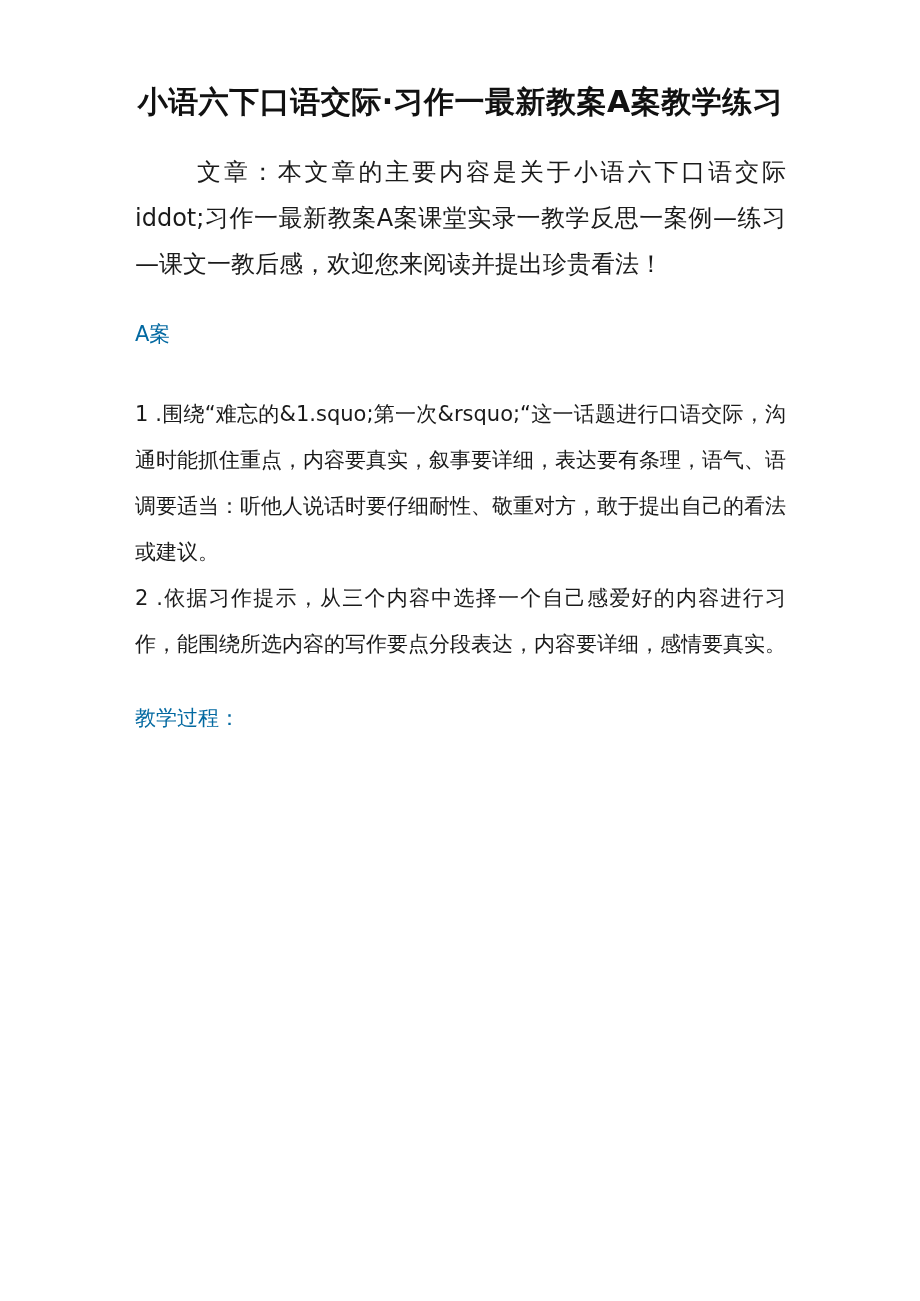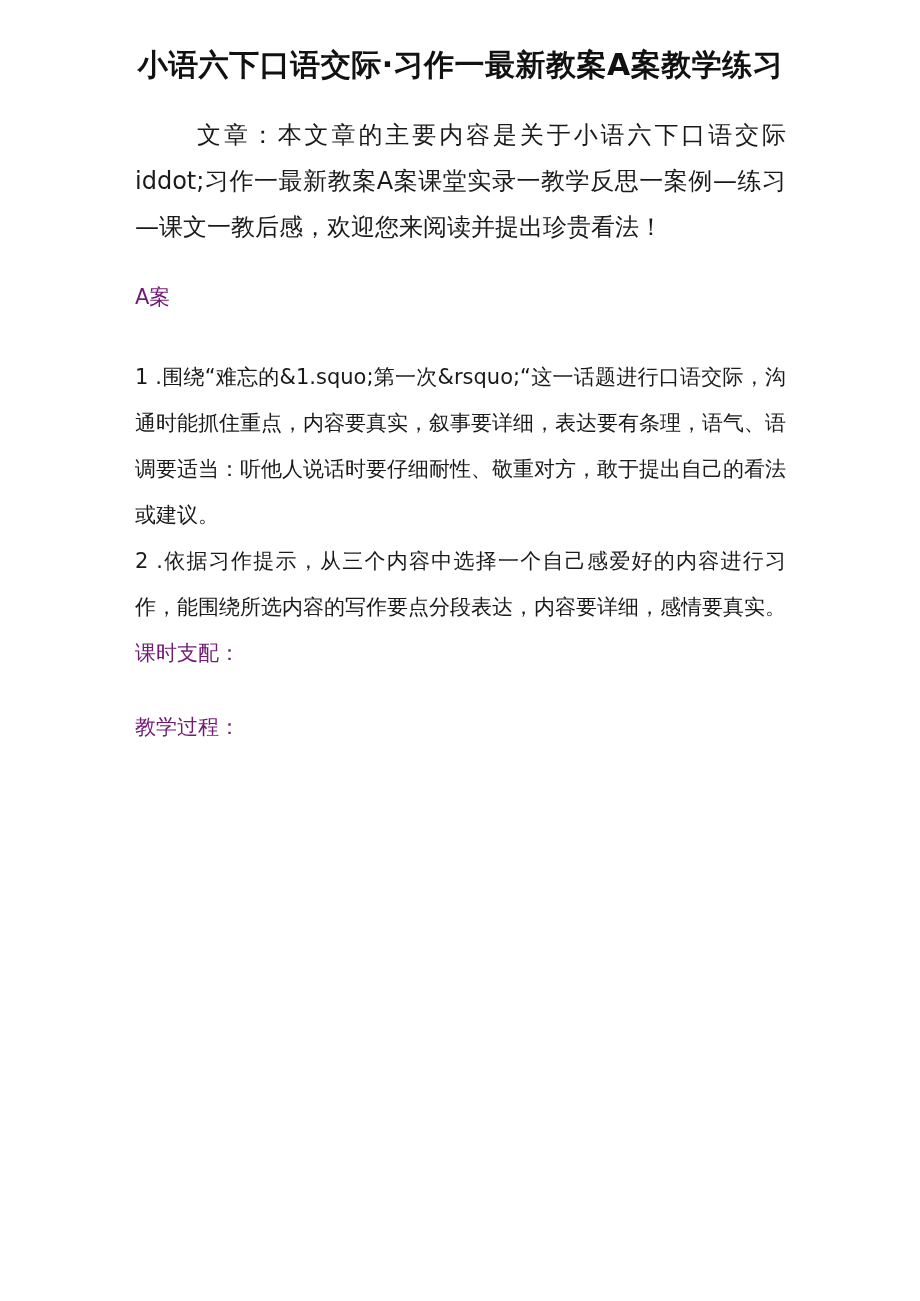--- a/index.html
+++ b/index.html
@@ -15,21 +15,21 @@
     font-family: "DejaVu Sans", "Liberation Sans", sans-serif;
     color: #000000;
     -webkit-font-smoothing: antialiased;
   }
 
   .page {
     box-sizing: border-box;
     width: 920px;
     height: 1301px;
     background: #ffffff;
-    padding: 40px 134px 0 135px;
+    padding: 77px 134px 0 135px;
   }
 
   .doc-title {
     margin: 0 0 0 0;
     font-size: 30px;
     font-weight: 700;
     line-height: 50px;
     text-align: center;
     letter-spacing: 0.5px;
     color: #111111;
@@ -52,21 +52,21 @@
     text-align: justify;
     text-align-last: left;
     color: #1a1a1a;
   }
 
   .heading {
     margin: 0;
     font-size: 21px;
     line-height: 46px;
     font-weight: 400;
-    color: #701a75;
+    color: #0369a1;
   }
 
   .gap-lg { height: 34px; }
   .gap-md { height: 24px; }
   .gap-xs { height: 4px; }
 
   .spacer-block { width: 100%; }
 </style>
 </head>
 <body>
@@ -83,21 +83,20 @@
 
   <div class="gap-lg spacer-block"></div>
 
 
   <p class="para">1 .围绕“难忘的&amp;1.squo;第一次&amp;rsquo;“这一话题进行口语交际，沟通时能抓住重点，内容要真实，叙事要详细，表达要有条理，语气、语调要适当：听他人说话时要仔细耐性、敬重对方，敢于提出自己的看法或建议。</p>
 
   <p class="para">2 .依据习作提示，从三个内容中选择一个自己感爱好的内容进行习作，能围绕所选内容的写作要点分段表达，内容要详细，感情要真实。</p>
 
 
 
-  <p class="heading">课时支配：</p>
 
   <div class="gap-xs spacer-block"></div>
 
 
   <div class="gap-md spacer-block"></div>
 
   <p class="heading">教学过程：</p>
 
 </div>
 

